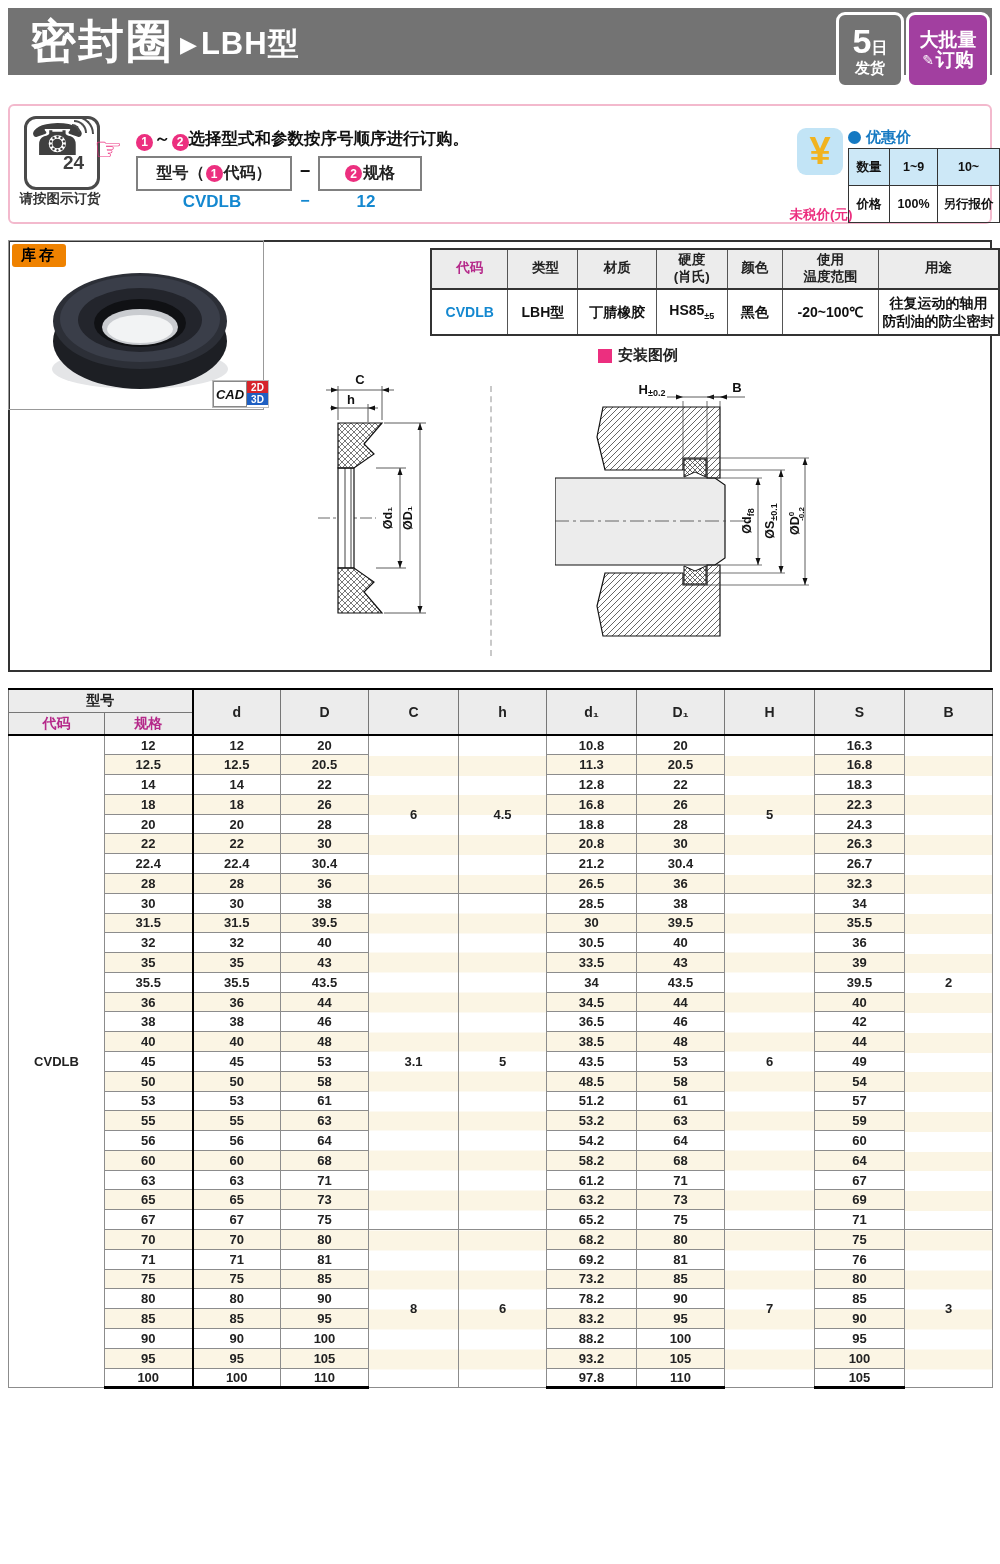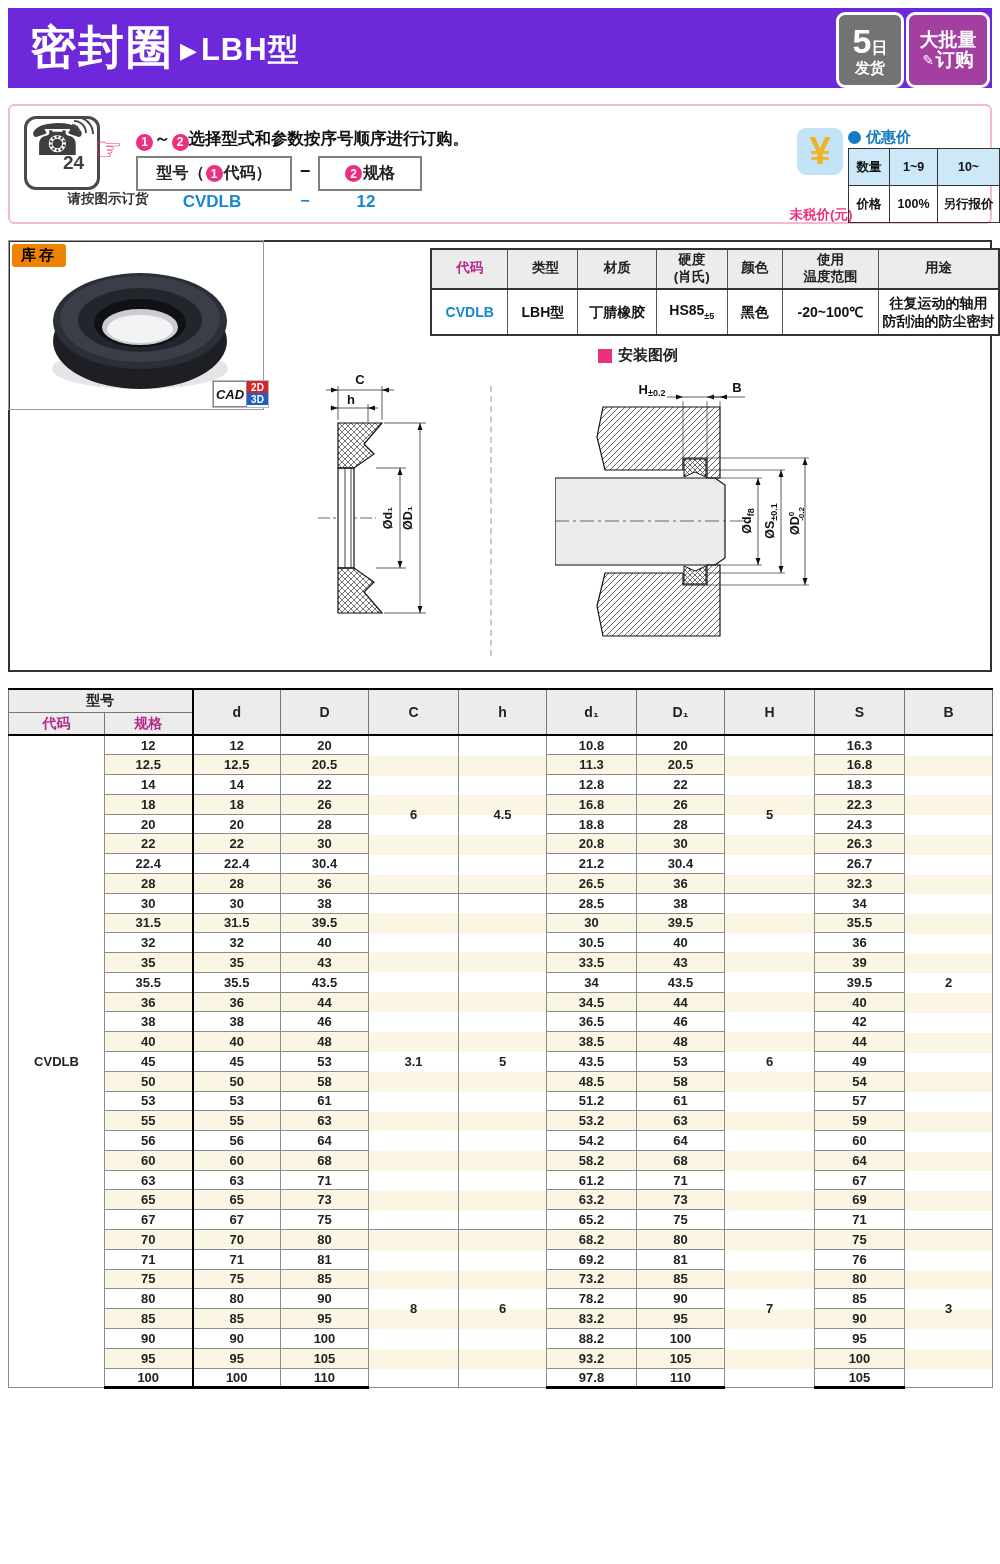--- a/index.html
+++ b/index.html
@@ -1,42 +1,42 @@
 <!DOCTYPE html>
 <html><head>
 <meta charset="utf-8">
 <style>
   html,body{margin:0;padding:0;background:#fff;}
   #page{position:relative;width:1000px;height:1564px;background:#fff;overflow:hidden;
         font-family:"Liberation Sans",sans-serif;color:#111;}
   .abs{position:absolute;}
 
   
-  .titlebar{left:8px;top:8px;width:984px;height:80px;background:#6d28d9;display:flex;align-items:center;}
+  .titlebar{left:8px;top:8px;width:984px;height:67px;background:#737373;display:flex;align-items:center;}
   .title-main{font-size:46px;font-weight:900;color:#fff;margin-left:22px;letter-spacing:2px;}
   .title-arrow{font-size:22px;color:#fff;margin:6px 4px 0 6px;}
   .title-sub{font-size:31px;font-weight:800;color:#fff;margin-top:4px;letter-spacing:1px;}
   .badge{border:3px solid #fff;border-radius:9px;color:#fff;display:flex;flex-direction:column;
          align-items:center;justify-content:center;line-height:1.05;font-weight:800;}
   .badge-ship{left:836px;top:12px;width:62px;height:70px;background:#737373;}
   .badge-ship .b1{font-size:34px;font-weight:900;}
   .badge-ship .b1 .unit{font-size:16px;}
   .badge-ship .b2{font-size:15px;}
   .badge-bulk{left:906px;top:12px;width:78px;height:70px;background:#a23fa0;}
   .badge-bulk .b1{font-size:19px;}
   .badge-bulk .b2{font-size:19px;display:flex;align-items:center;gap:2px;}
   .badge-bulk .pen{font-size:14px;font-weight:400;}
 
   
   .orderbox{left:8px;top:104px;width:980px;height:116px;border:2px solid #f3b9cd;border-radius:6px;background:#fff;}
   .phone-tile{left:24px;top:116px;width:70px;height:68px;border:3px solid #4a4a4a;border-radius:12px;background:#fff;}
   .phone-glyph{left:30px;top:118px;font-size:44px;color:#3f3f3f;line-height:1;}
   .phone-24{left:63px;top:152px;font-size:19px;font-weight:900;color:#3f3f3f;}
   .arc{position:absolute;border:solid #4a4a4a;border-width:2.5px 2.5px 0 0;border-radius:0 100% 0 0;}
-  .phone-note{left:8px;top:190px;width:104px;text-align:center;font-size:13.5px;font-weight:800;color:#333;padding-left:48px;}
+  .phone-note{left:8px;top:190px;width:104px;text-align:center;font-size:13.5px;font-weight:800;color:#333;}
   .hand{left:94px;top:130px;font-size:32px;color:#ec2f7f;}
   .circle-num{display:inline-flex;width:17px;height:17px;border-radius:50%;background:#ec2f7f;color:#fff;
               font-size:12px;font-weight:700;align-items:center;justify-content:center;vertical-align:-2px;}
   .instr{left:136px;top:128px;font-size:16.5px;font-weight:800;color:#111;}
   .instr .tilde{font-weight:700;margin:0 1px;}
   .obox{border:2px solid #808080;background:#fff;display:flex;align-items:center;justify-content:center;
         font-size:16px;font-weight:800;color:#222;gap:1px;}
   .obox1{left:136px;top:156px;width:152px;height:31px;}
   .odash{left:296px;top:156px;width:18px;height:31px;display:flex;align-items:center;justify-content:center;
          font-size:18px;font-weight:900;}

